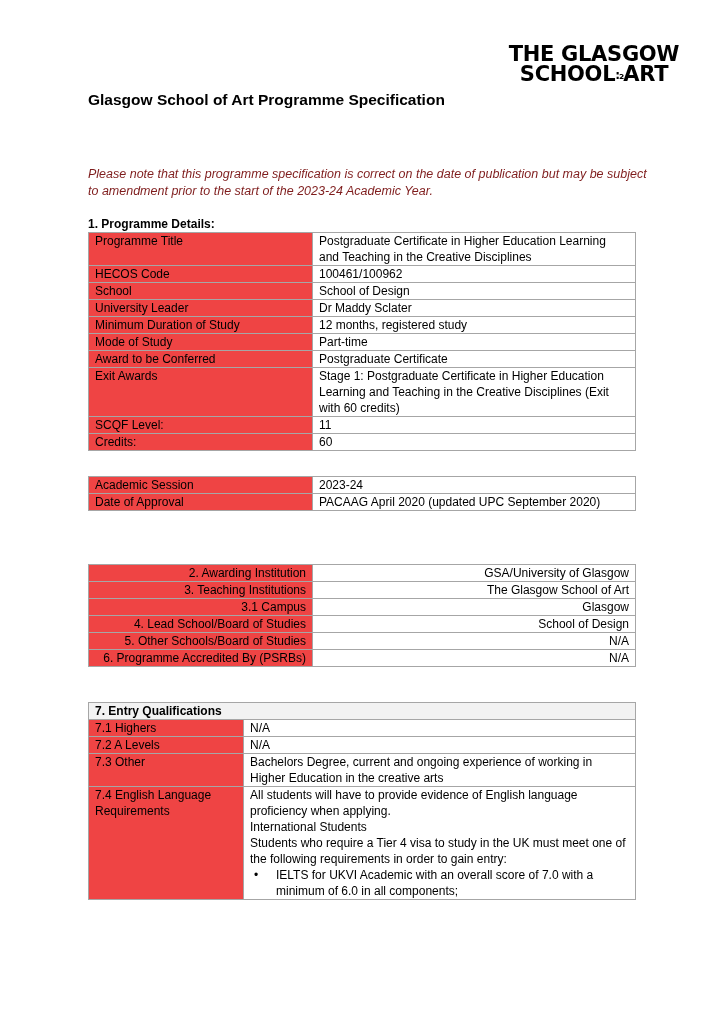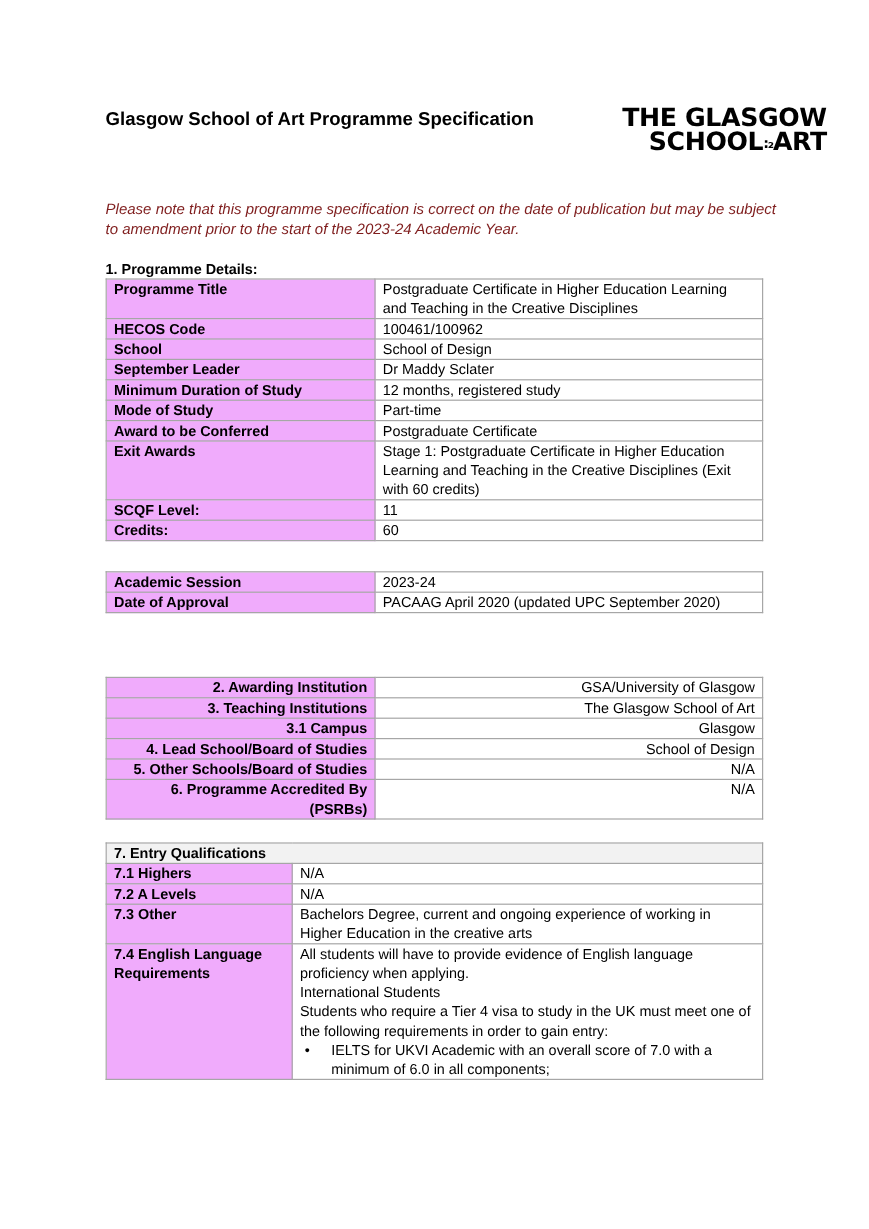--- a/index.html
+++ b/index.html
@@ -1,31 +1,31 @@
 <!DOCTYPE html>
 <html><head>
 <meta charset="utf-8">
 <style>
   html, body { margin:0; padding:0; background:#ffffff; }
   body { width:724px; height:1024px; position:relative; overflow:hidden;
          font-family: "Liberation Sans", sans-serif; color:#000; }
-  .logo { position:absolute; left:499px; top:44px; width:190px; text-align:right;
+  .logo { position:absolute; left:499px; top:44px; width:190px; text-align:center;
           font-family:"DejaVu Sans", sans-serif; font-weight:bold; font-size:21px;
-          line-height:20px; letter-spacing:-0.3px;margin-top:44px; }
+          line-height:20px; letter-spacing:-0.3px; }
   .logo div { white-space:nowrap; }
   .logo .sep { font-size:12px; vertical-align:2px; letter-spacing:-1px; }
   .titles { position:absolute; left:88px; top:89px; width:560px;
             font-size:15.5px; font-weight:bold; line-height:21px; }
   .note { position:absolute; left:88px; top:166px; width:560px; color:#7f1d1d;
           font-style:italic; font-size:12.5px; line-height:17px; }
   .sec-head { position:absolute; left:88px; top:217px; font-size:12px; font-weight:bold; }
   table { position:absolute; left:88px; width:548px; border-collapse:collapse;
           font-size:12px; line-height:16px; }
   td { border:1px solid #a6a6a6; padding:0 6px; vertical-align:top; }
-  td.k { background:#f0abfc; font-weight:bold; }
+  td.k { background:#ef4444; font-weight:normal; }
   td.h { background:#f2f2f2; font-weight:bold; }
   #t1 { top:232px; }
   #t1 td.k, #t2 td.k, #t3 td.k { width:211px; }
   #t2 { top:476px; }
   #t3 { top:564px;text-align:right; }
   #t4 { top:702px; }
   #t4 td.k { width:142px; }
   .bullet { display:flex; }
   .bullet .dot { width:22px; flex:none; padding-left:4px; }
 </style>
@@ -53,21 +53,21 @@
       </tr>
       <tr>
         <td class="k">HECOS Code</td>
         <td>100461/100962</td>
       </tr>
       <tr>
         <td class="k">School</td>
         <td>School of Design</td>
       </tr>
       <tr>
-        <td class="k">September Leader</td>
+        <td class="k">University Leader</td>
         <td>Dr Maddy Sclater</td>
       </tr>
       <tr>
         <td class="k">Minimum Duration of Study</td>
         <td>12 months, registered study</td>
       </tr>
       <tr>
         <td class="k">Mode of Study</td>
         <td>Part-time</td>
       </tr>

